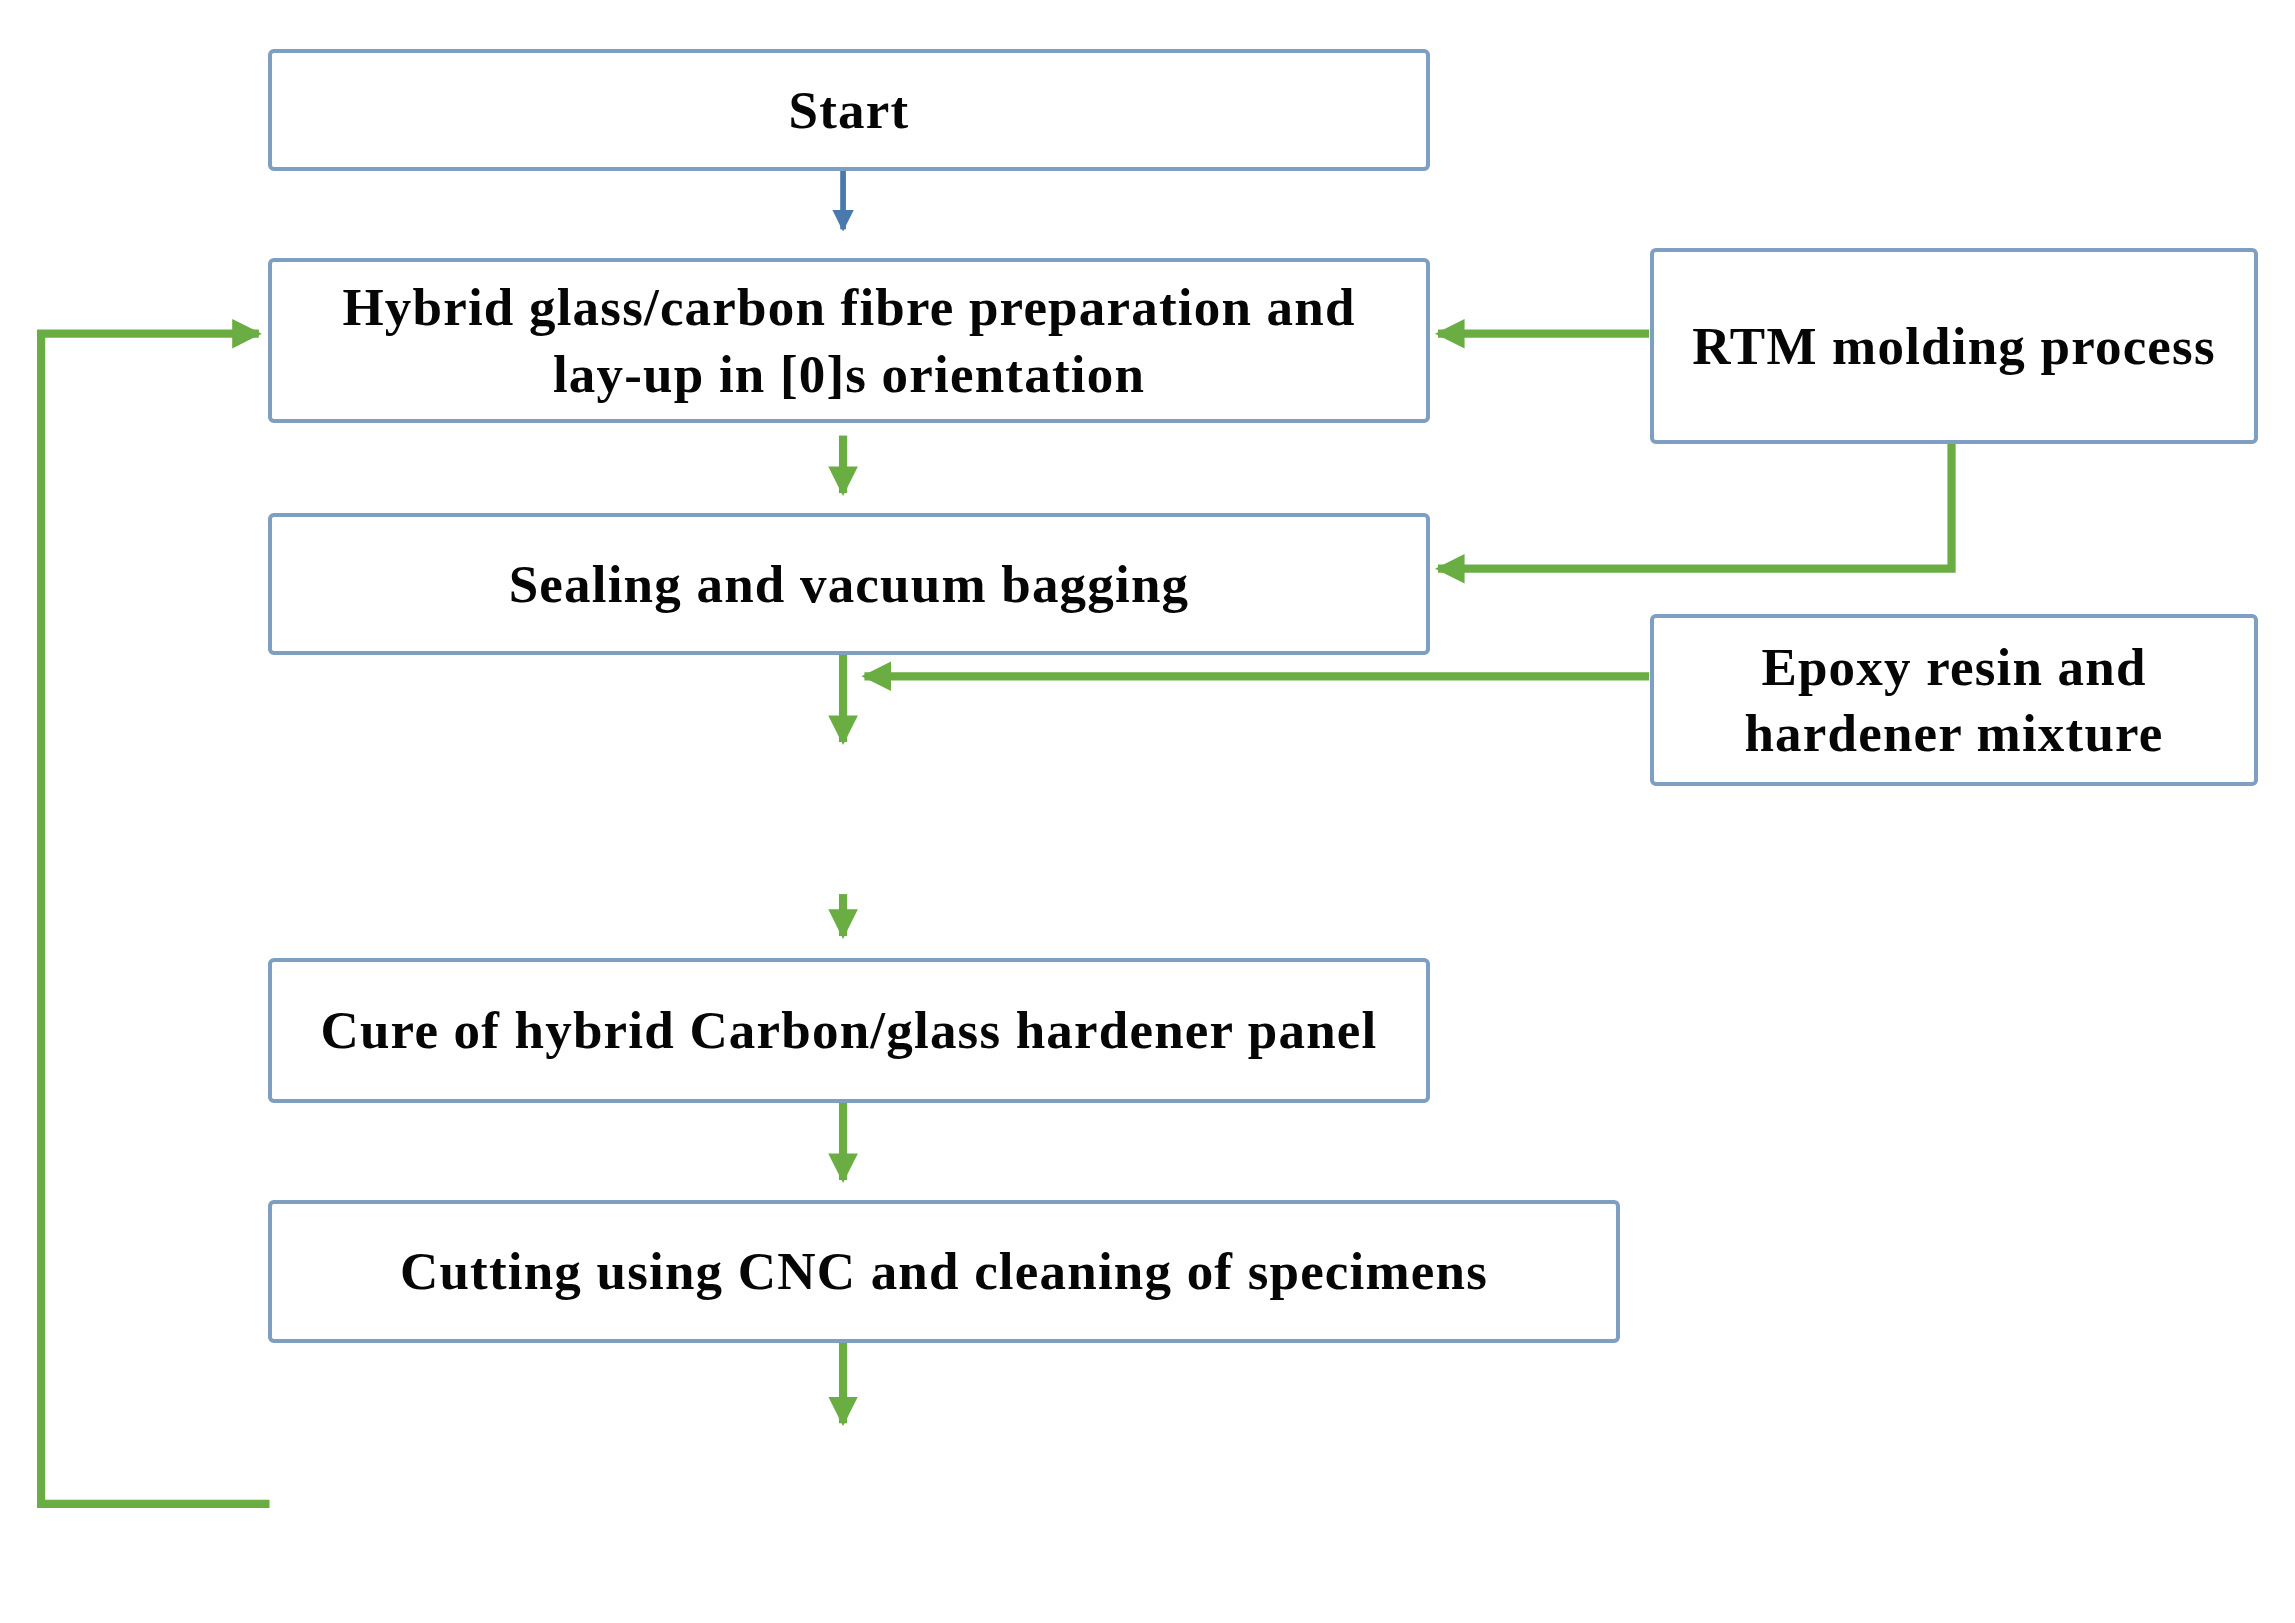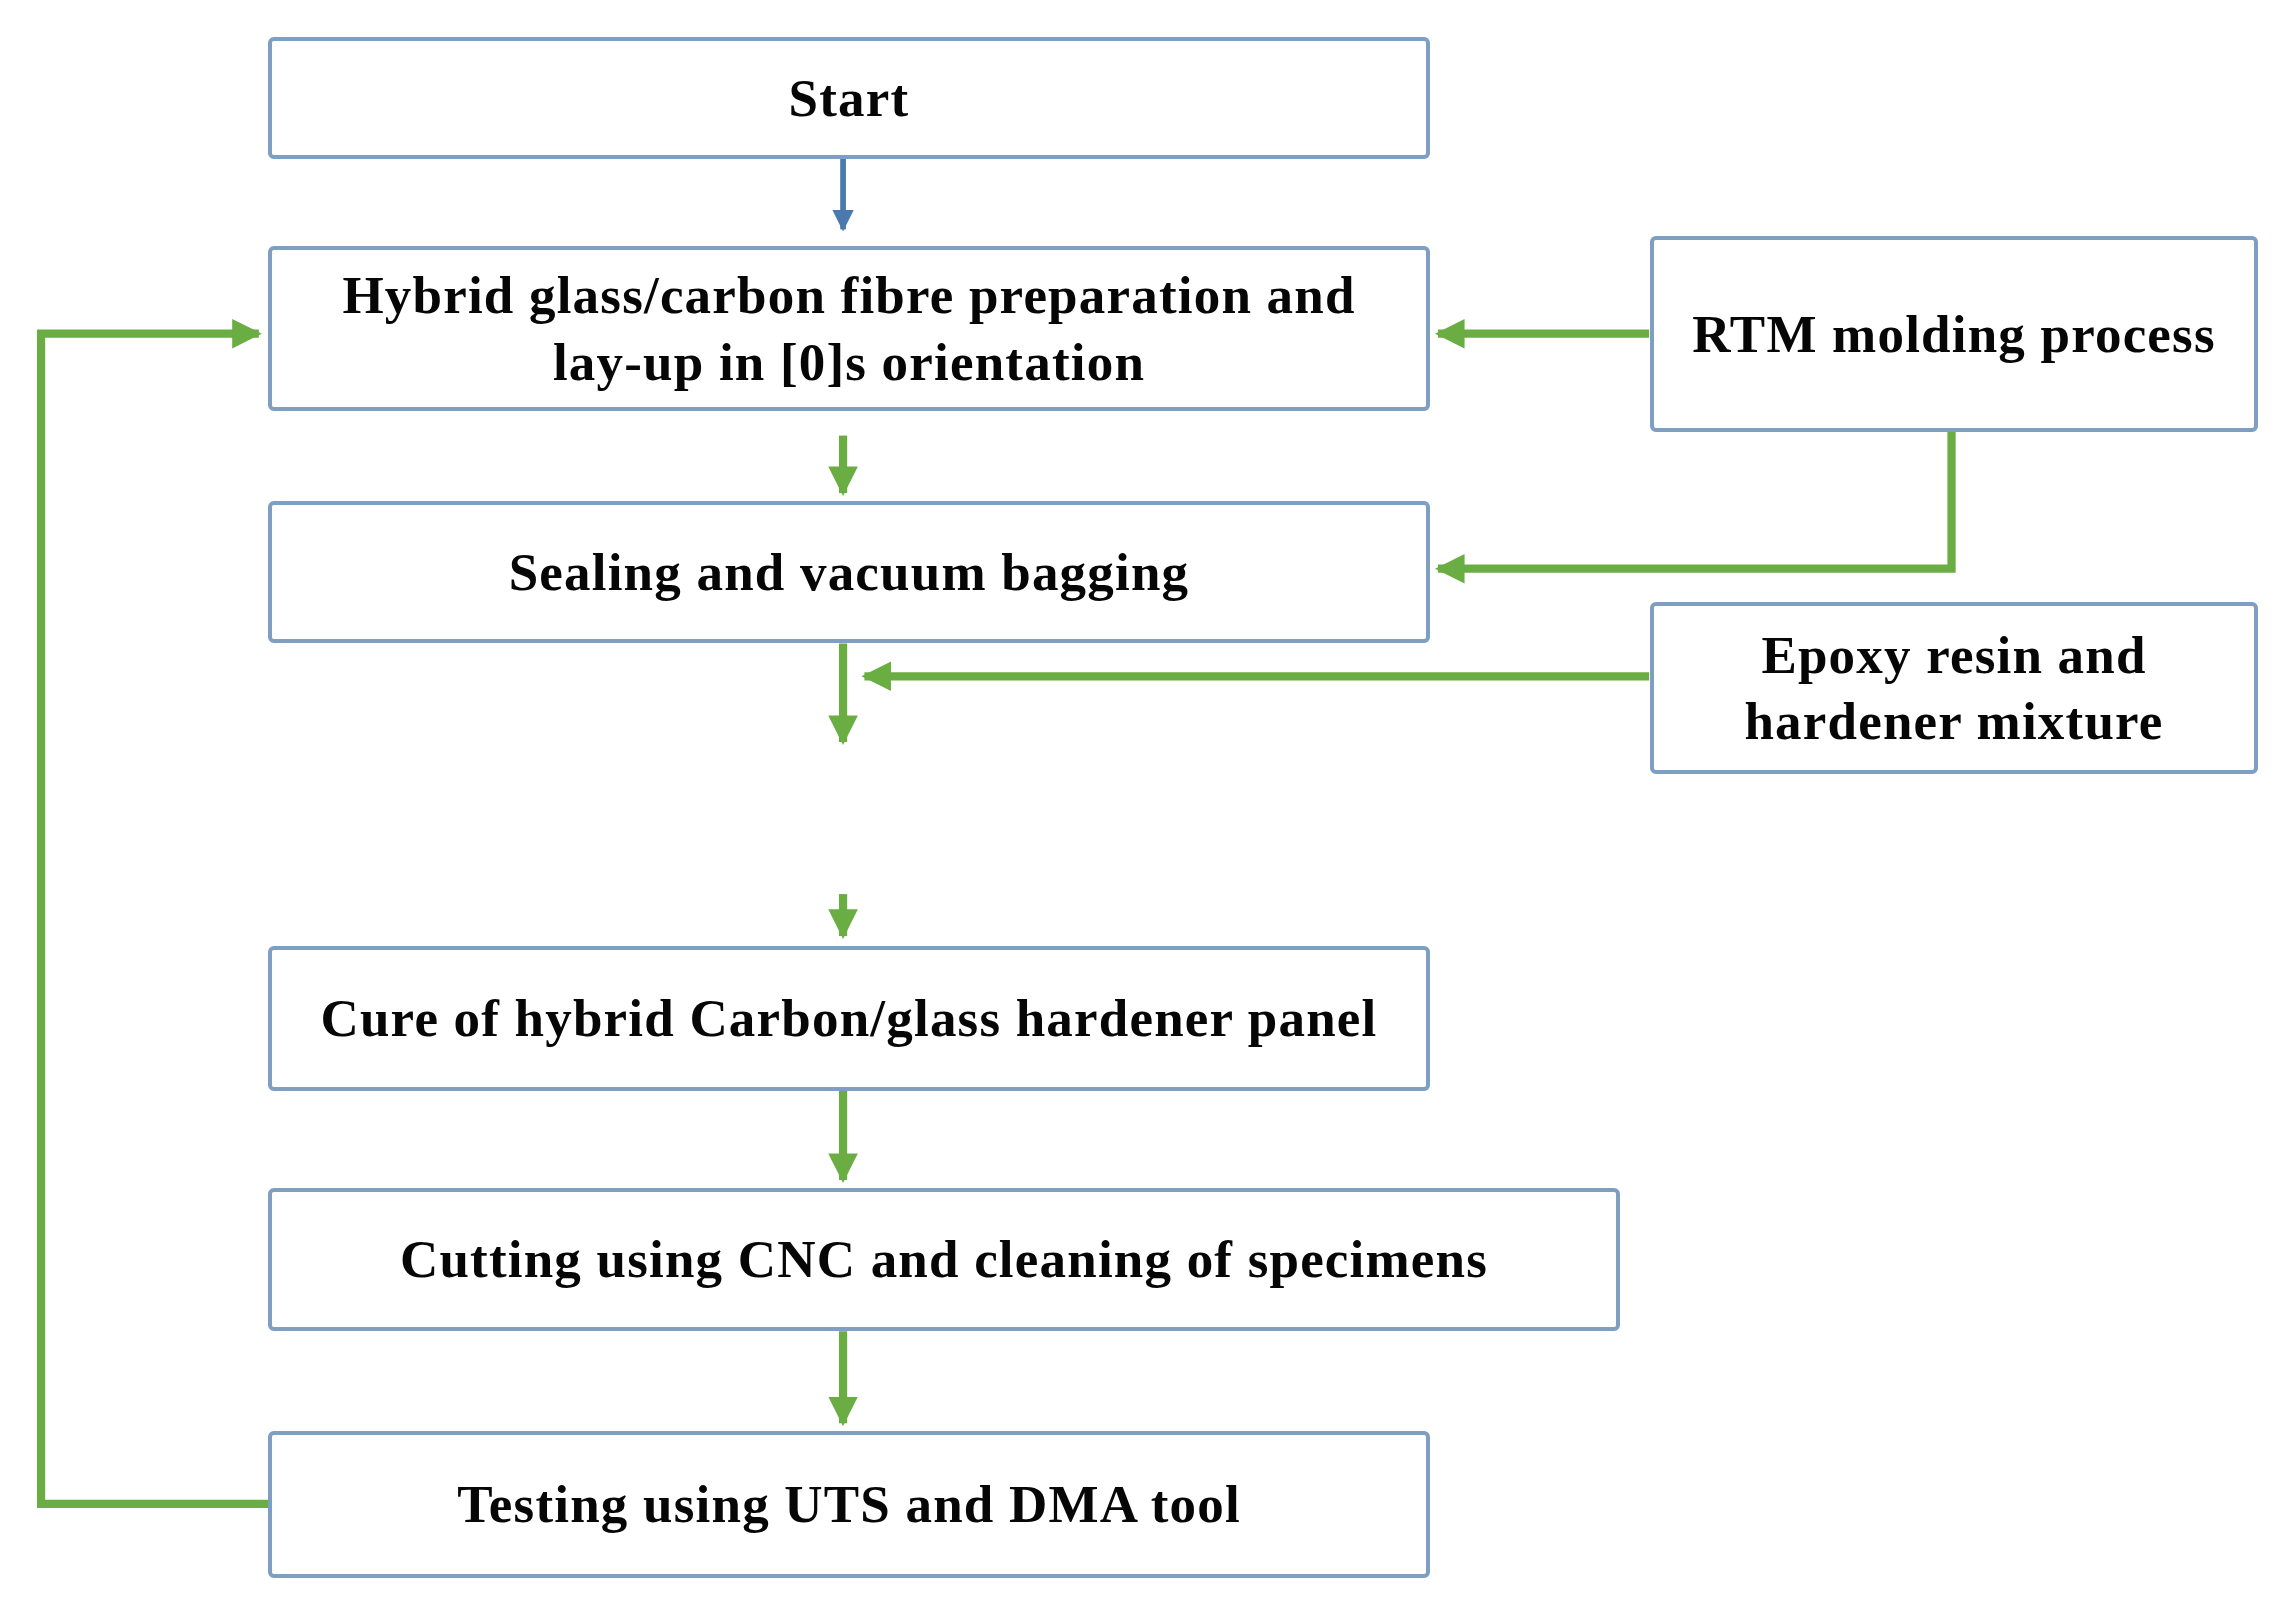--- a/index.html
+++ b/index.html
@@ -21,20 +21,21 @@
   }
   .edges{position:absolute;left:0;top:0;width:2295px;height:1623px;}
   .node{
     position:absolute;
     box-sizing:border-box;
     background:var(--box_fill);
     border:4.1px solid var(--box_border);
     border-radius:5.8px;
     display:flex;align-items:center;justify-content:center;
     text-align:center;
+    margin-top:12px;
   }
   .node .label{
     font-weight:700;
     font-size:53px;
     line-height:1.25;
     letter-spacing:1.2px;
     color:var(--text);
     padding:0 23px;
   }
   .edge-line{stroke:var(--arrow_green);stroke-width:10;fill:none;}
@@ -90,23 +91,20 @@
 
 
   <div class="node" style="left:268px;top:946px;width:1162px;height:145px">
     <div class="label">Cure of hybrid Carbon/glass hardener panel</div>
   </div>
 
   <div class="node" style="left:268px;top:1188px;width:1352px;height:143px">
     <div class="label">Cutting using CNC and cleaning of specimens</div>
   </div>
 
-  <div class="node" style="left:268px;top:1431px;width:1162px;height:147px">
-    <div class="label">Testing using UTS and DMA tool</div>
-  </div>
 
   <div class="node" style="left:1650px;top:236px;width:608px;height:196px">
     <div class="label">RTM molding process</div>
   </div>
 
   <div class="node" style="left:1650px;top:602px;width:608px;height:172px">
     <div class="label">Epoxy resin and hardener mixture</div>
   </div>
 
 </div>

